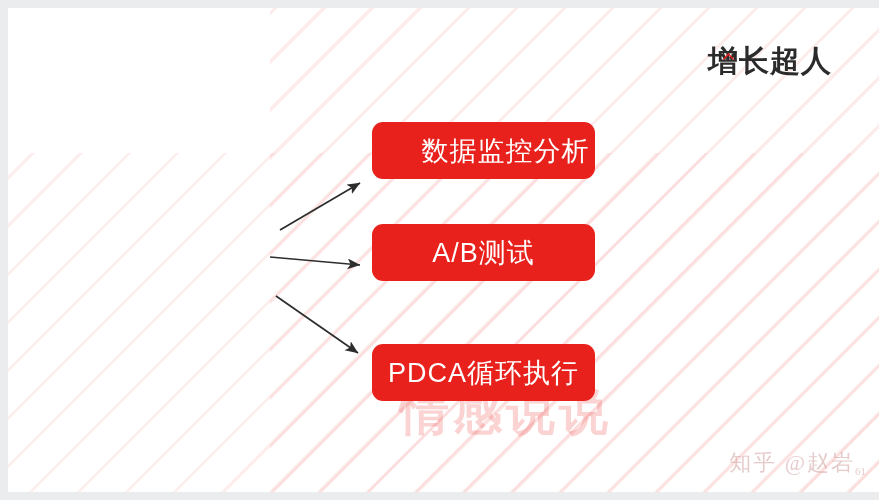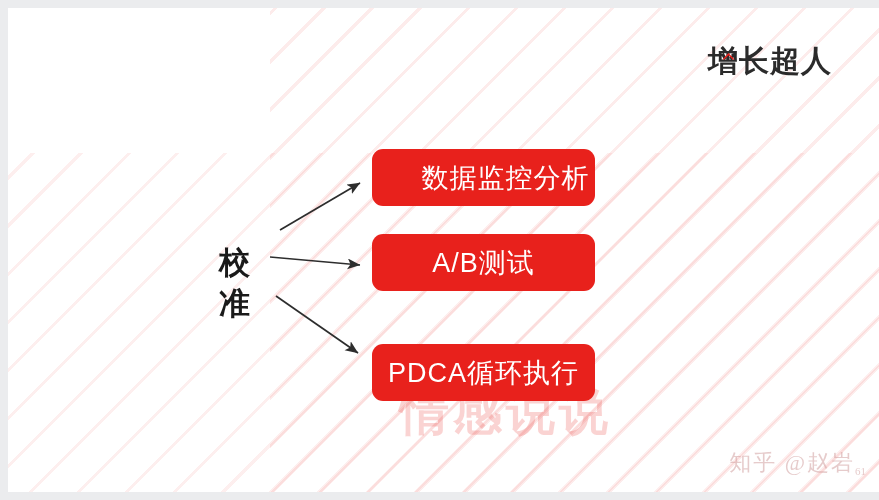--- a/index.html
+++ b/index.html
@@ -101,22 +101,22 @@
     border-radius:11px;
     display:flex;
     align-items:center;
     justify-content:center;
     color:#ffffff;
     font-size:27px;
     letter-spacing:1px;
     white-space:nowrap;
     z-index:5;
   }
-  #box-0 { top:141px;padding-left:44px; }
-  #box-1 { top:226px; }
+  #box-0 { top:114px;padding-left:44px; }
+  #box-1 { top:216px; }
   #box-2 { top:320px;margin-top:16px; }
 
   
   #zhihu-watermark {
     position:absolute;
     right:16px; bottom:14px;
     font-size:22px;
     color:rgba(210,160,160,0.55);
     letter-spacing:2px;
     white-space:nowrap;
@@ -138,21 +138,20 @@
   <div class="streaks s1"></div>
   <div class="streaks s2"></div>
 
   <div id="brand">
     <span class="logo-char">增长超人</span>
     <svg class="roof" viewBox="0 0 13 7">
       <path d="M6.5 0 L12.6 6.4 L10.6 6.4 L6.5 2.3 L2.4 6.4 L0.4 6.4 Z" fill="#e8211c"></path>
     </svg>
   </div>
 
-  <div id="left-label">校准</div>
 
   <svg id="arrows" viewBox="0 0 863 484">
     <defs>
       <marker id="ah" markerWidth="9" markerHeight="9" refX="7.4" refY="3.2" orient="auto" markerUnits="strokeWidth">
         <path d="M0,0 L7.6,3.2 L0,6.4 L1.8,3.2 Z" fill="#2d2d2d"></path>
       </marker>
     </defs>
     <line x1="272" y1="222" x2="352" y2="175" stroke="#2d2d2d" stroke-width="1.7" marker-end="url(#ah)"></line>
     <line x1="262" y1="249" x2="352" y2="257" stroke="#2d2d2d" stroke-width="1.7" marker-end="url(#ah)"></line>
     <line x1="268" y1="288" x2="350" y2="345" stroke="#2d2d2d" stroke-width="1.7" marker-end="url(#ah)"></line>

